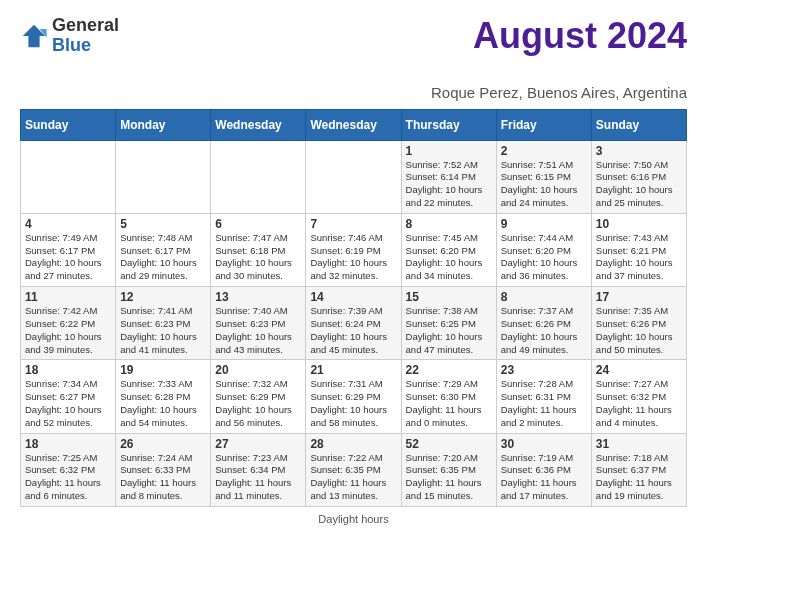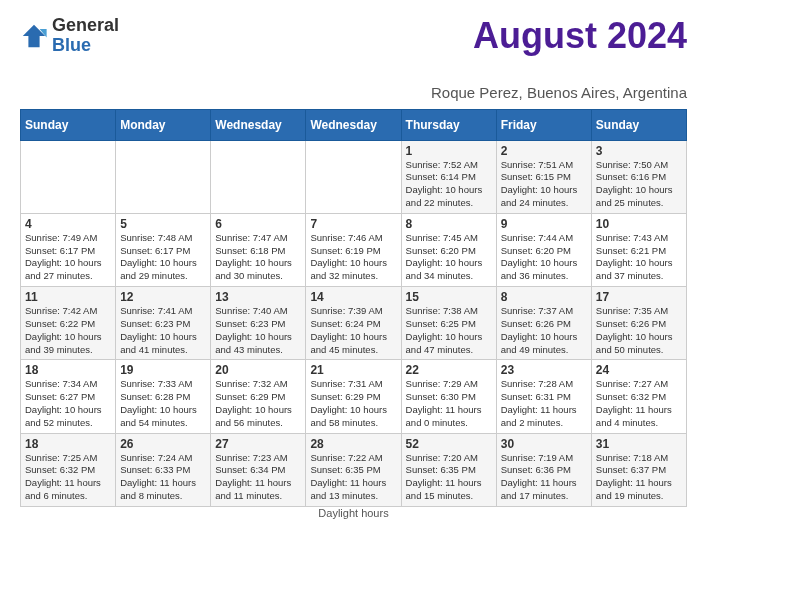--- a/index.html
+++ b/index.html
@@ -96,20 +96,21 @@
     }
     .day-info {
       font-size: 9.5px;
       color: #333;
       line-height: 1.35;
     }
     .empty-cell {
       background: #fff !important;
     }
     .footer {
+      margin-top: 6px;
       text-align: center;
       font-size: 11px;
       color: #555;
     }
   </style>
 </head>
 <body>
 
 <div class="page">
   <div class="header">

